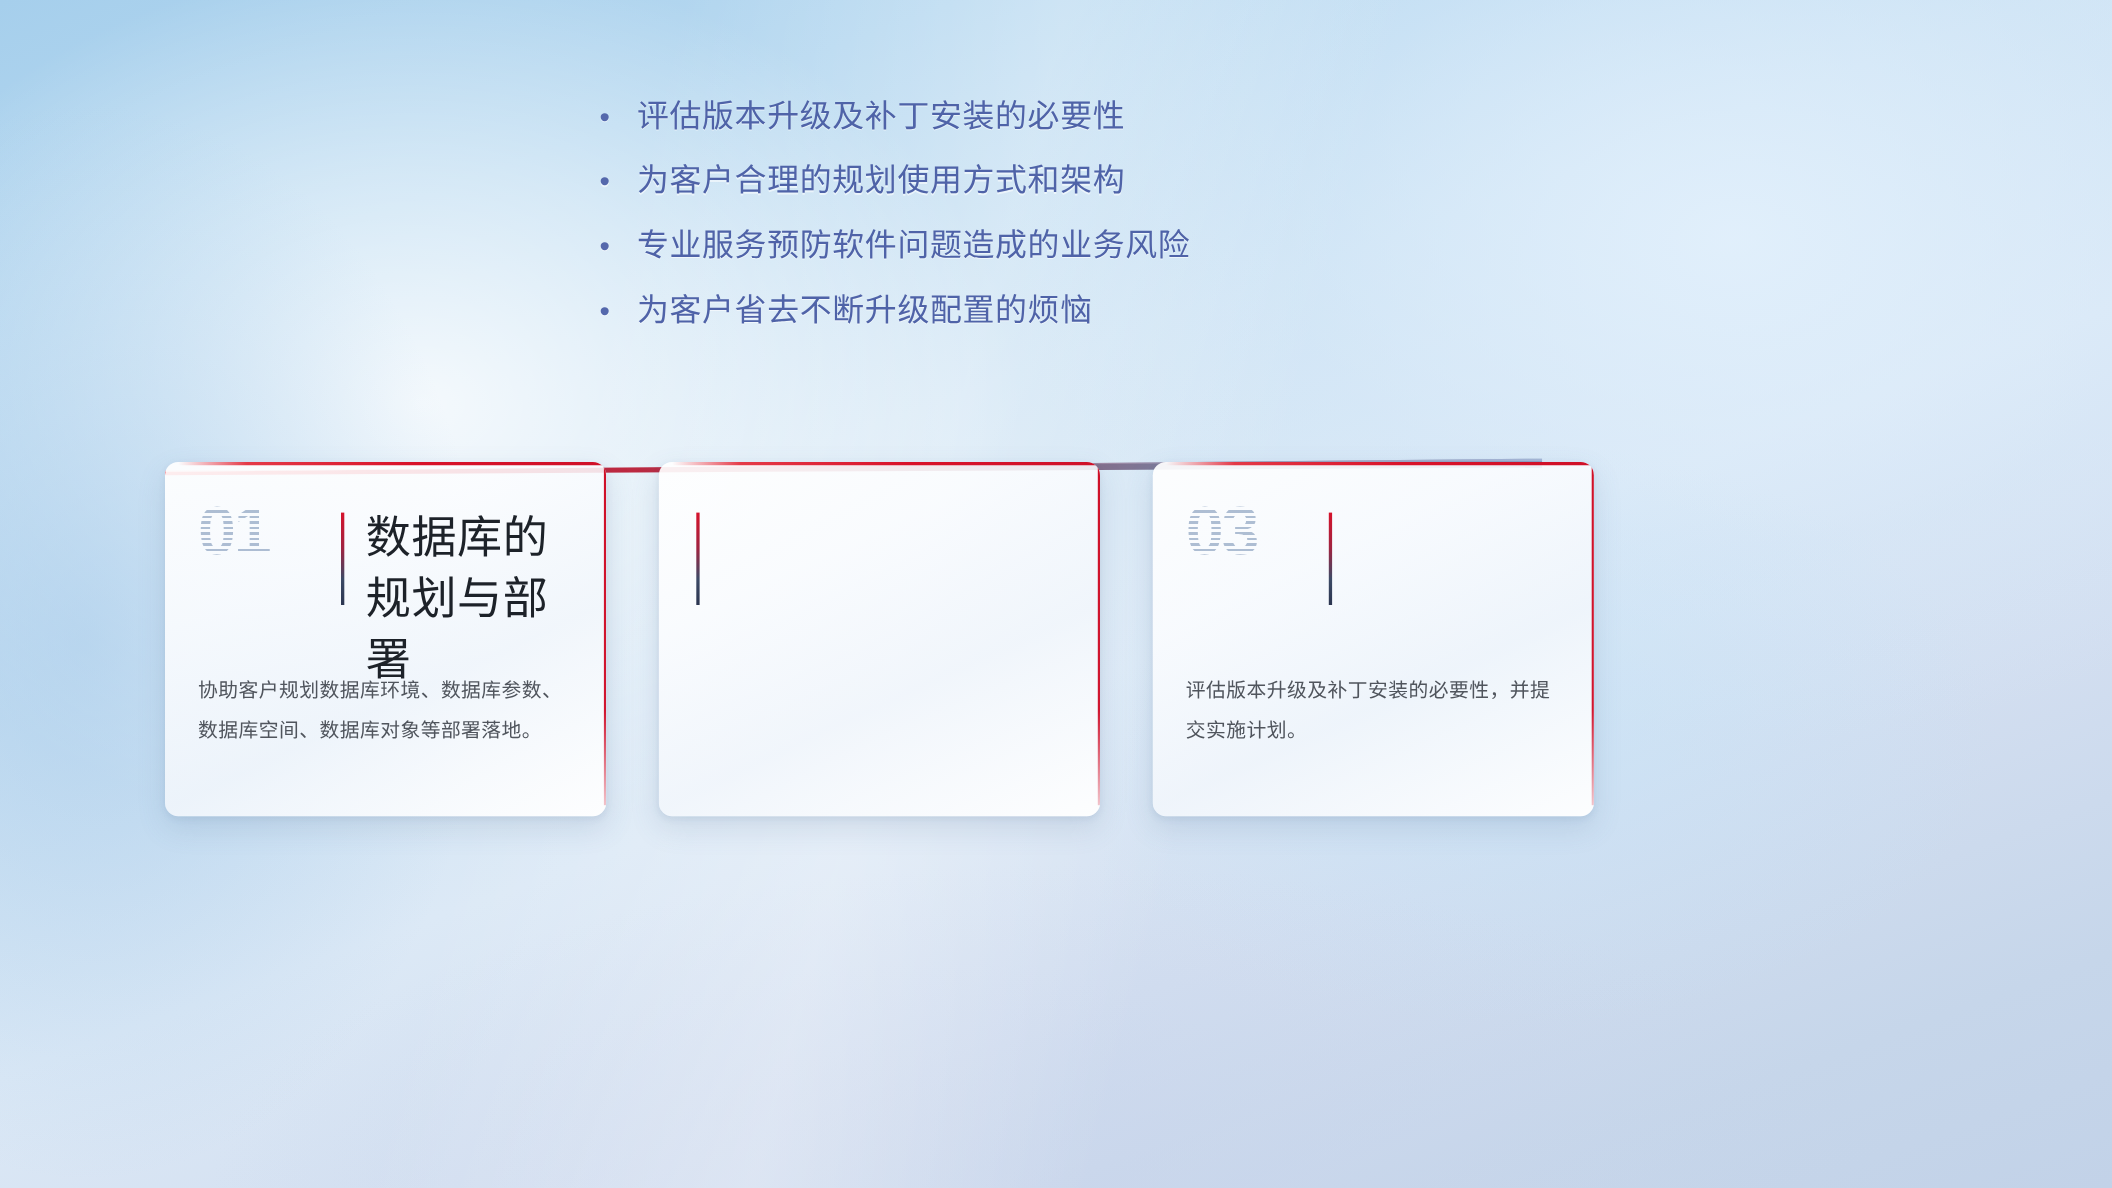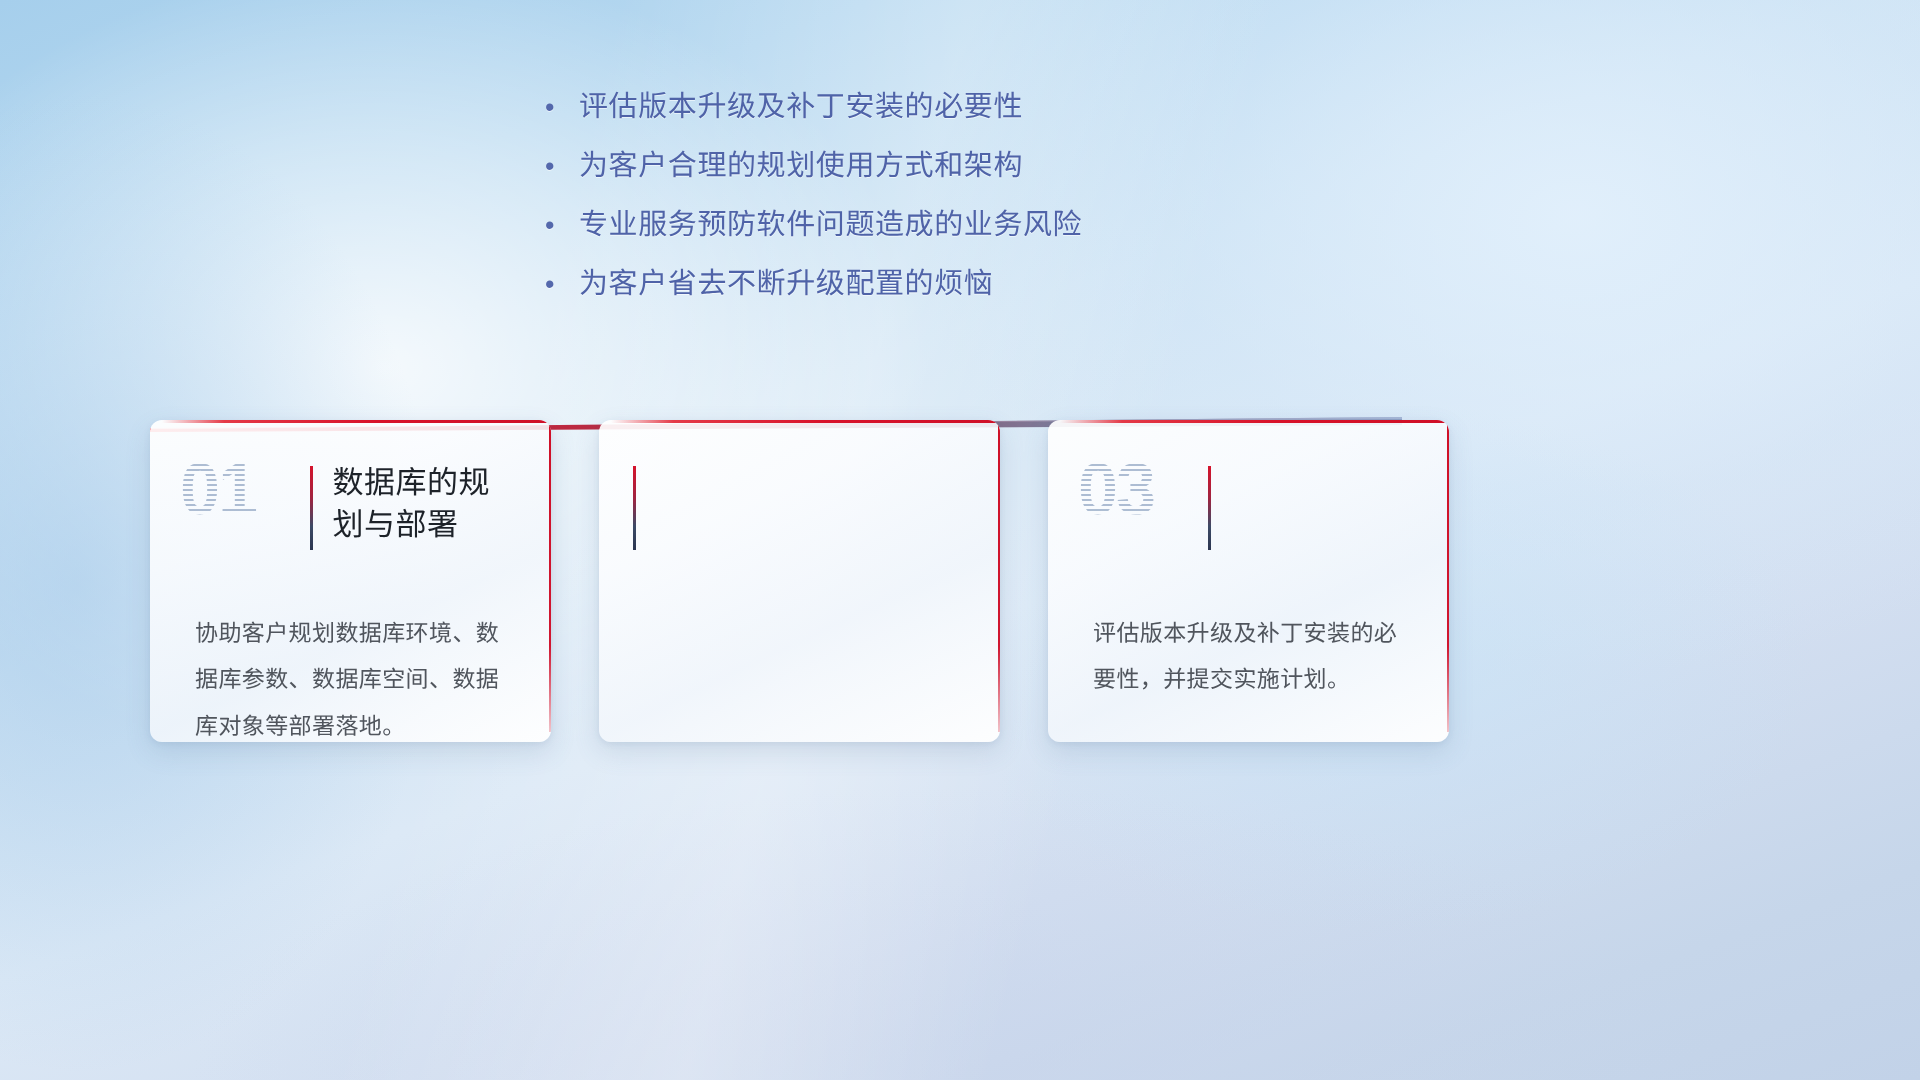--- a/index.html
+++ b/index.html
@@ -96,49 +96,49 @@
     padding:40px 30px 0 30px;box-sizing:border-box;
   }
 
   
   .card-head{
     display:flex;align-items:flex-start;height:118px;
   }
   .bignum{
     position:relative;
     flex:0 0 auto;width:126px;
-    font-size:72px;line-height:.98;
+    font-size:62px;line-height:.98;
     font-weight:700;letter-spacing:-2px;
     color:#9fb4cd;
     -webkit-background-clip:text;background-clip:text;
     background-image:repeating-linear-gradient(
         180deg,
         rgba(120,145,180,.95) 0px,
         rgba(120,145,180,.95) 2px,
         rgba(255,255,255,0) 2px,
         rgba(255,255,255,0) 5px);
     -webkit-text-fill-color:transparent;
     color:transparent;
     opacity:.62;
     margin-top:-6px;
   }
   .rule{
     flex:0 0 auto;width:2.5px;height:84px;margin:6px 20px 0 4px;
     background:linear-gradient(180deg,#d5132c 0%,#a12340 38%,#3c4a66 72%,#2b3550 100%);
   }
   .card-title{
     flex:1 1 auto;
-    font-size:31px;line-height:1.35;
+    font-size:41px;line-height:1.35;
     color:#1d2229;font-weight:500;letter-spacing:.5px;
     padding-top:2px;
   }
   .card-body{
     margin-top:32px;
-    font-size:23px;line-height:2.02;
-    color:#50555d;letter-spacing:.4px;margin-left:15px;
+    font-size:18px;line-height:2.02;
+    color:#50555d;letter-spacing:.4px;
   }
 </style>
 </head>
 <body>
 
 <div class="slide">
 
   <div class="bg-layer glow-a"></div>
   <div class="bg-layer glow-b"></div>
   <div class="bg-layer glow-c"></div>

